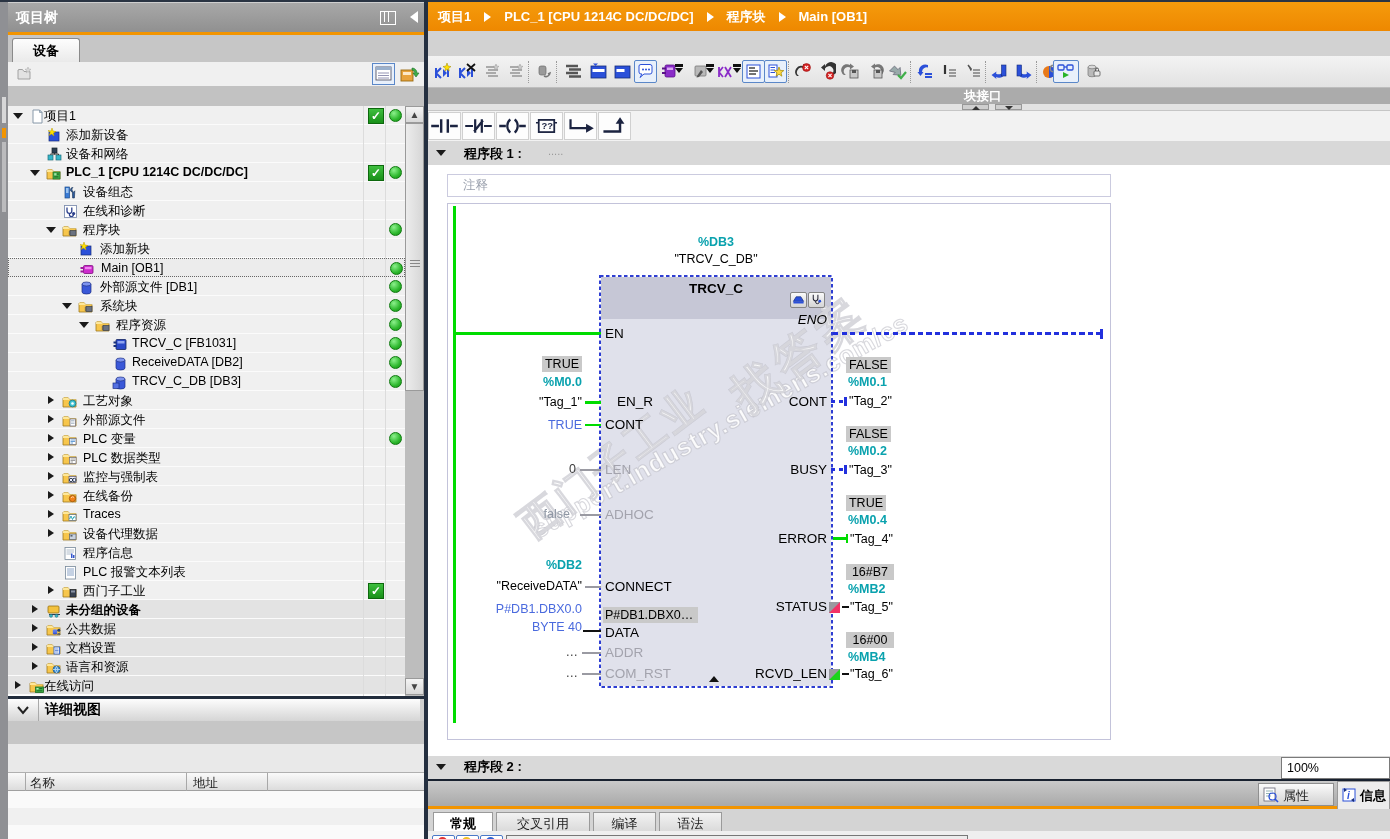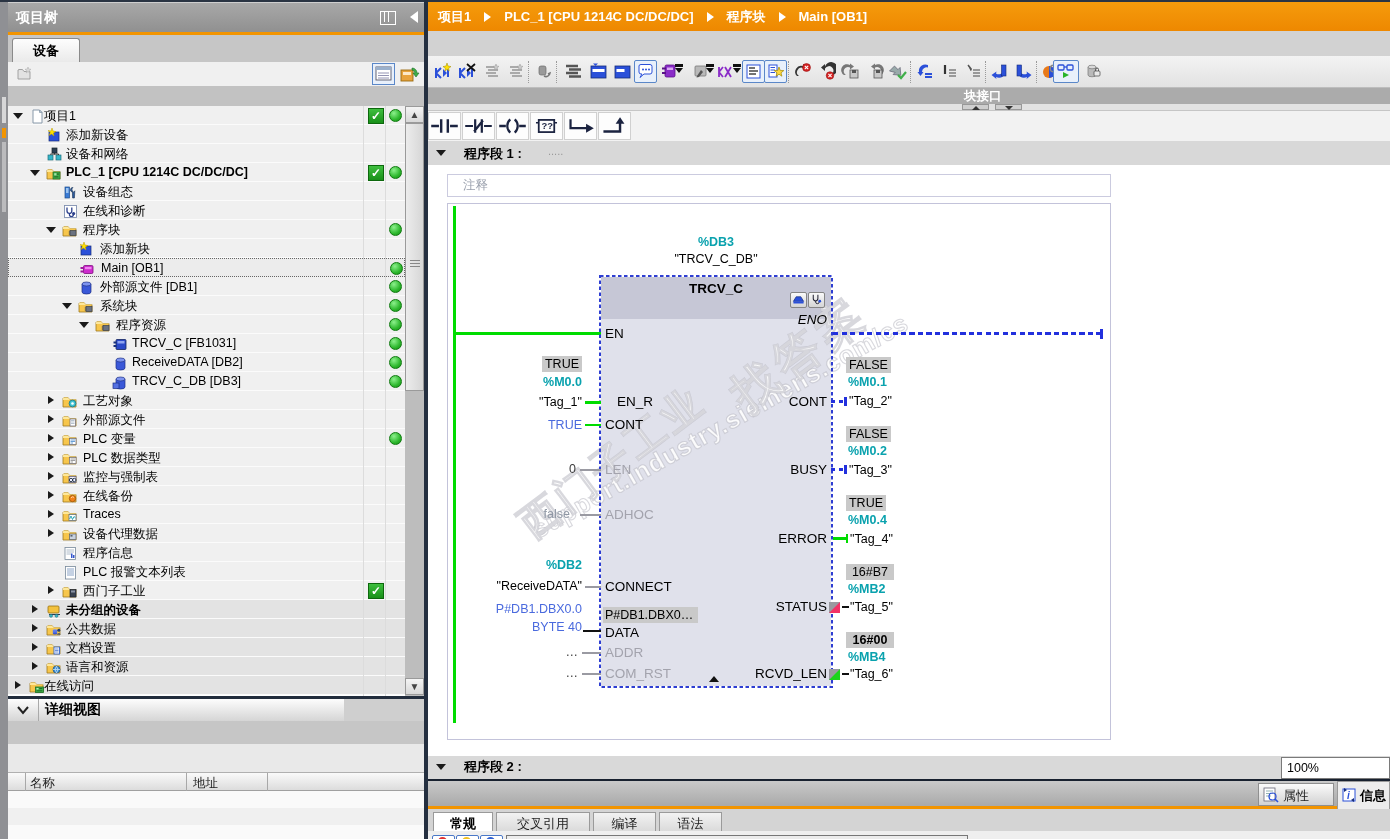--- a/index.html
+++ b/index.html
@@ -25,21 +25,21 @@
 .arr.rt{border-top:4.5px solid transparent;border-bottom:4.5px solid transparent;border-left:6px solid #1a1a1a;top:5px;}
 .ticon{position:absolute;top:1px;width:17px;height:17px;}
 .chk{position:absolute;left:360px;top:2px;width:14px;height:14px;background:linear-gradient(#3fbf3f,#189018);border:1px solid #0d680d;color:#fff;font-size:12px;line-height:14px;text-align:center;font-weight:bold;}
 .led{position:absolute;left:381px;top:2.5px;width:13px;height:13px;border-radius:50%;background:radial-gradient(circle at 35% 30%,#8cf08c,#2eb82e 60%,#148a14);border:1px solid #0f7a0f;box-sizing:border-box;}
 
 #tsb{left:397px;top:104px;width:19px;height:590px;background:#bdbdbd;}
 .sbbtn{position:absolute;left:0;width:19px;height:17px;background:linear-gradient(#f4f4f4,#d8d8d8);border:1px solid #9a9a9a;box-sizing:border-box;color:#444;font-size:10px;text-align:center;line-height:16px;}
 #tsb .thumb{position:absolute;left:0;top:17px;width:19px;height:268px;background:linear-gradient(90deg,#ececec,#d6d6d6);border:1px solid #9a9a9a;box-sizing:border-box;}
 
 #ddiv{left:0;top:694px;width:416px;height:3px;background:#222d3d;}
-#dhead{left:0;top:697px;width:336px;height:22px;background:linear-gradient(#fdfdfd,#d5d5d5);border-bottom:1px solid #a8a8a8;}
+#dhead{left:0;top:697px;width:412px;height:22px;background:linear-gradient(#fdfdfd,#d5d5d5);border-bottom:1px solid #a8a8a8;}
 #dgray{left:0;top:719px;width:416px;height:23px;background:#c6c6c6;}
 #dlite{left:0;top:742px;width:416px;height:28px;background:#e9e9e9;}
 #dthdr{left:0;top:770px;width:416px;height:19px;background:linear-gradient(#fafafa,#dcdcdc);border-top:1px solid #b0b0b0;border-bottom:1px solid #a0a0a0;box-sizing:border-box;font-size:12.5px;color:#222;}
 .drow{position:absolute;left:0;width:416px;height:17px;}
 
 #vdiv{left:424px;top:0;width:4px;height:839px;background:#242f40;}
 
 #main{left:428px;top:0;width:962px;height:839px;background:#fff;}
 #crumb{left:0;top:0;width:962px;height:31px;box-sizing:border-box;border-top:2px solid #2a3443;background:linear-gradient(#f59b0c,#ee8800);color:#fff;font-size:13px;font-weight:bold;line-height:30px;}
 #band{left:0;top:31px;width:962px;height:25px;background:#d2d2d2;}
@@ -809,21 +809,21 @@
 <div class="" style="position:absolute;left:421.0px;top:229.0px;font-size:12.5px;white-space:nowrap;z-index:6;">"Tag_2"</div>
 <div class="" style="position:absolute;left:418.0px;top:260.5px;width:45.0px;height:16.0px;background:#c9c9c9;font-size:12.5px;text-align:center;line-height:16px;z-index:6;">FALSE</div>
 <div class="" style="position:absolute;left:420.0px;top:279.0px;font-size:12.5px;white-space:nowrap;z-index:6;"><span class="teal">%M0.2</span></div>
 <div class="" style="position:absolute;left:421.0px;top:297.5px;font-size:12.5px;white-space:nowrap;z-index:6;">"Tag_3"</div>
 <div class="" style="position:absolute;left:418.0px;top:329.5px;width:40.0px;height:16.0px;background:#c9c9c9;font-size:12.5px;text-align:center;line-height:16px;z-index:6;">TRUE</div>
 <div class="" style="position:absolute;left:420.0px;top:348.0px;font-size:12.5px;white-space:nowrap;z-index:6;"><span class="teal">%M0.4</span></div>
 <div class="" style="position:absolute;left:422.0px;top:366.5px;font-size:12.5px;white-space:nowrap;z-index:6;">"Tag_4"</div>
 <div class="" style="position:absolute;left:418.0px;top:398.5px;width:48.0px;height:16.0px;background:#c9c9c9;font-size:12.5px;text-align:center;line-height:16px;z-index:6;">16#B7</div>
 <div class="" style="position:absolute;left:420.0px;top:417.0px;font-size:12.5px;white-space:nowrap;z-index:6;"><span class="teal">%MB2</span></div>
 <div class="" style="position:absolute;left:422.0px;top:434.5px;font-size:12.5px;white-space:nowrap;z-index:6;">"Tag_5"</div>
-<div class="" style="position:absolute;left:418.0px;top:466.5px;width:48.0px;height:16.0px;background:#c9c9c9;font-size:12.5px;text-align:center;line-height:16px;z-index:6;font-weight:bold;">16#00</div>
+<div class="" style="position:absolute;left:418.0px;top:466.5px;width:48.0px;height:16.0px;background:#c9c9c9;font-size:12.5px;text-align:center;line-height:16px;z-index:6;">16#00</div>
 <div class="" style="position:absolute;left:420.0px;top:485.0px;font-size:12.5px;white-space:nowrap;z-index:6;"><span class="teal">%MB4</span></div>
 <div class="" style="position:absolute;left:422.0px;top:501.5px;font-size:12.5px;white-space:nowrap;z-index:6;">"Tag_6"</div>
 </div>
     <div id="botbar" class="abs">
       <span class="arr dn" style="left:8px;top:8px;position:absolute;"></span>
       <span style="position:absolute;left:36px;top:2px;font-weight:bold;">程序段 2 :</span>
       <div id="zoombox">100%</div>
     </div>
     <div id="dline" class="abs"></div>
     <div id="propbar" class="abs">

